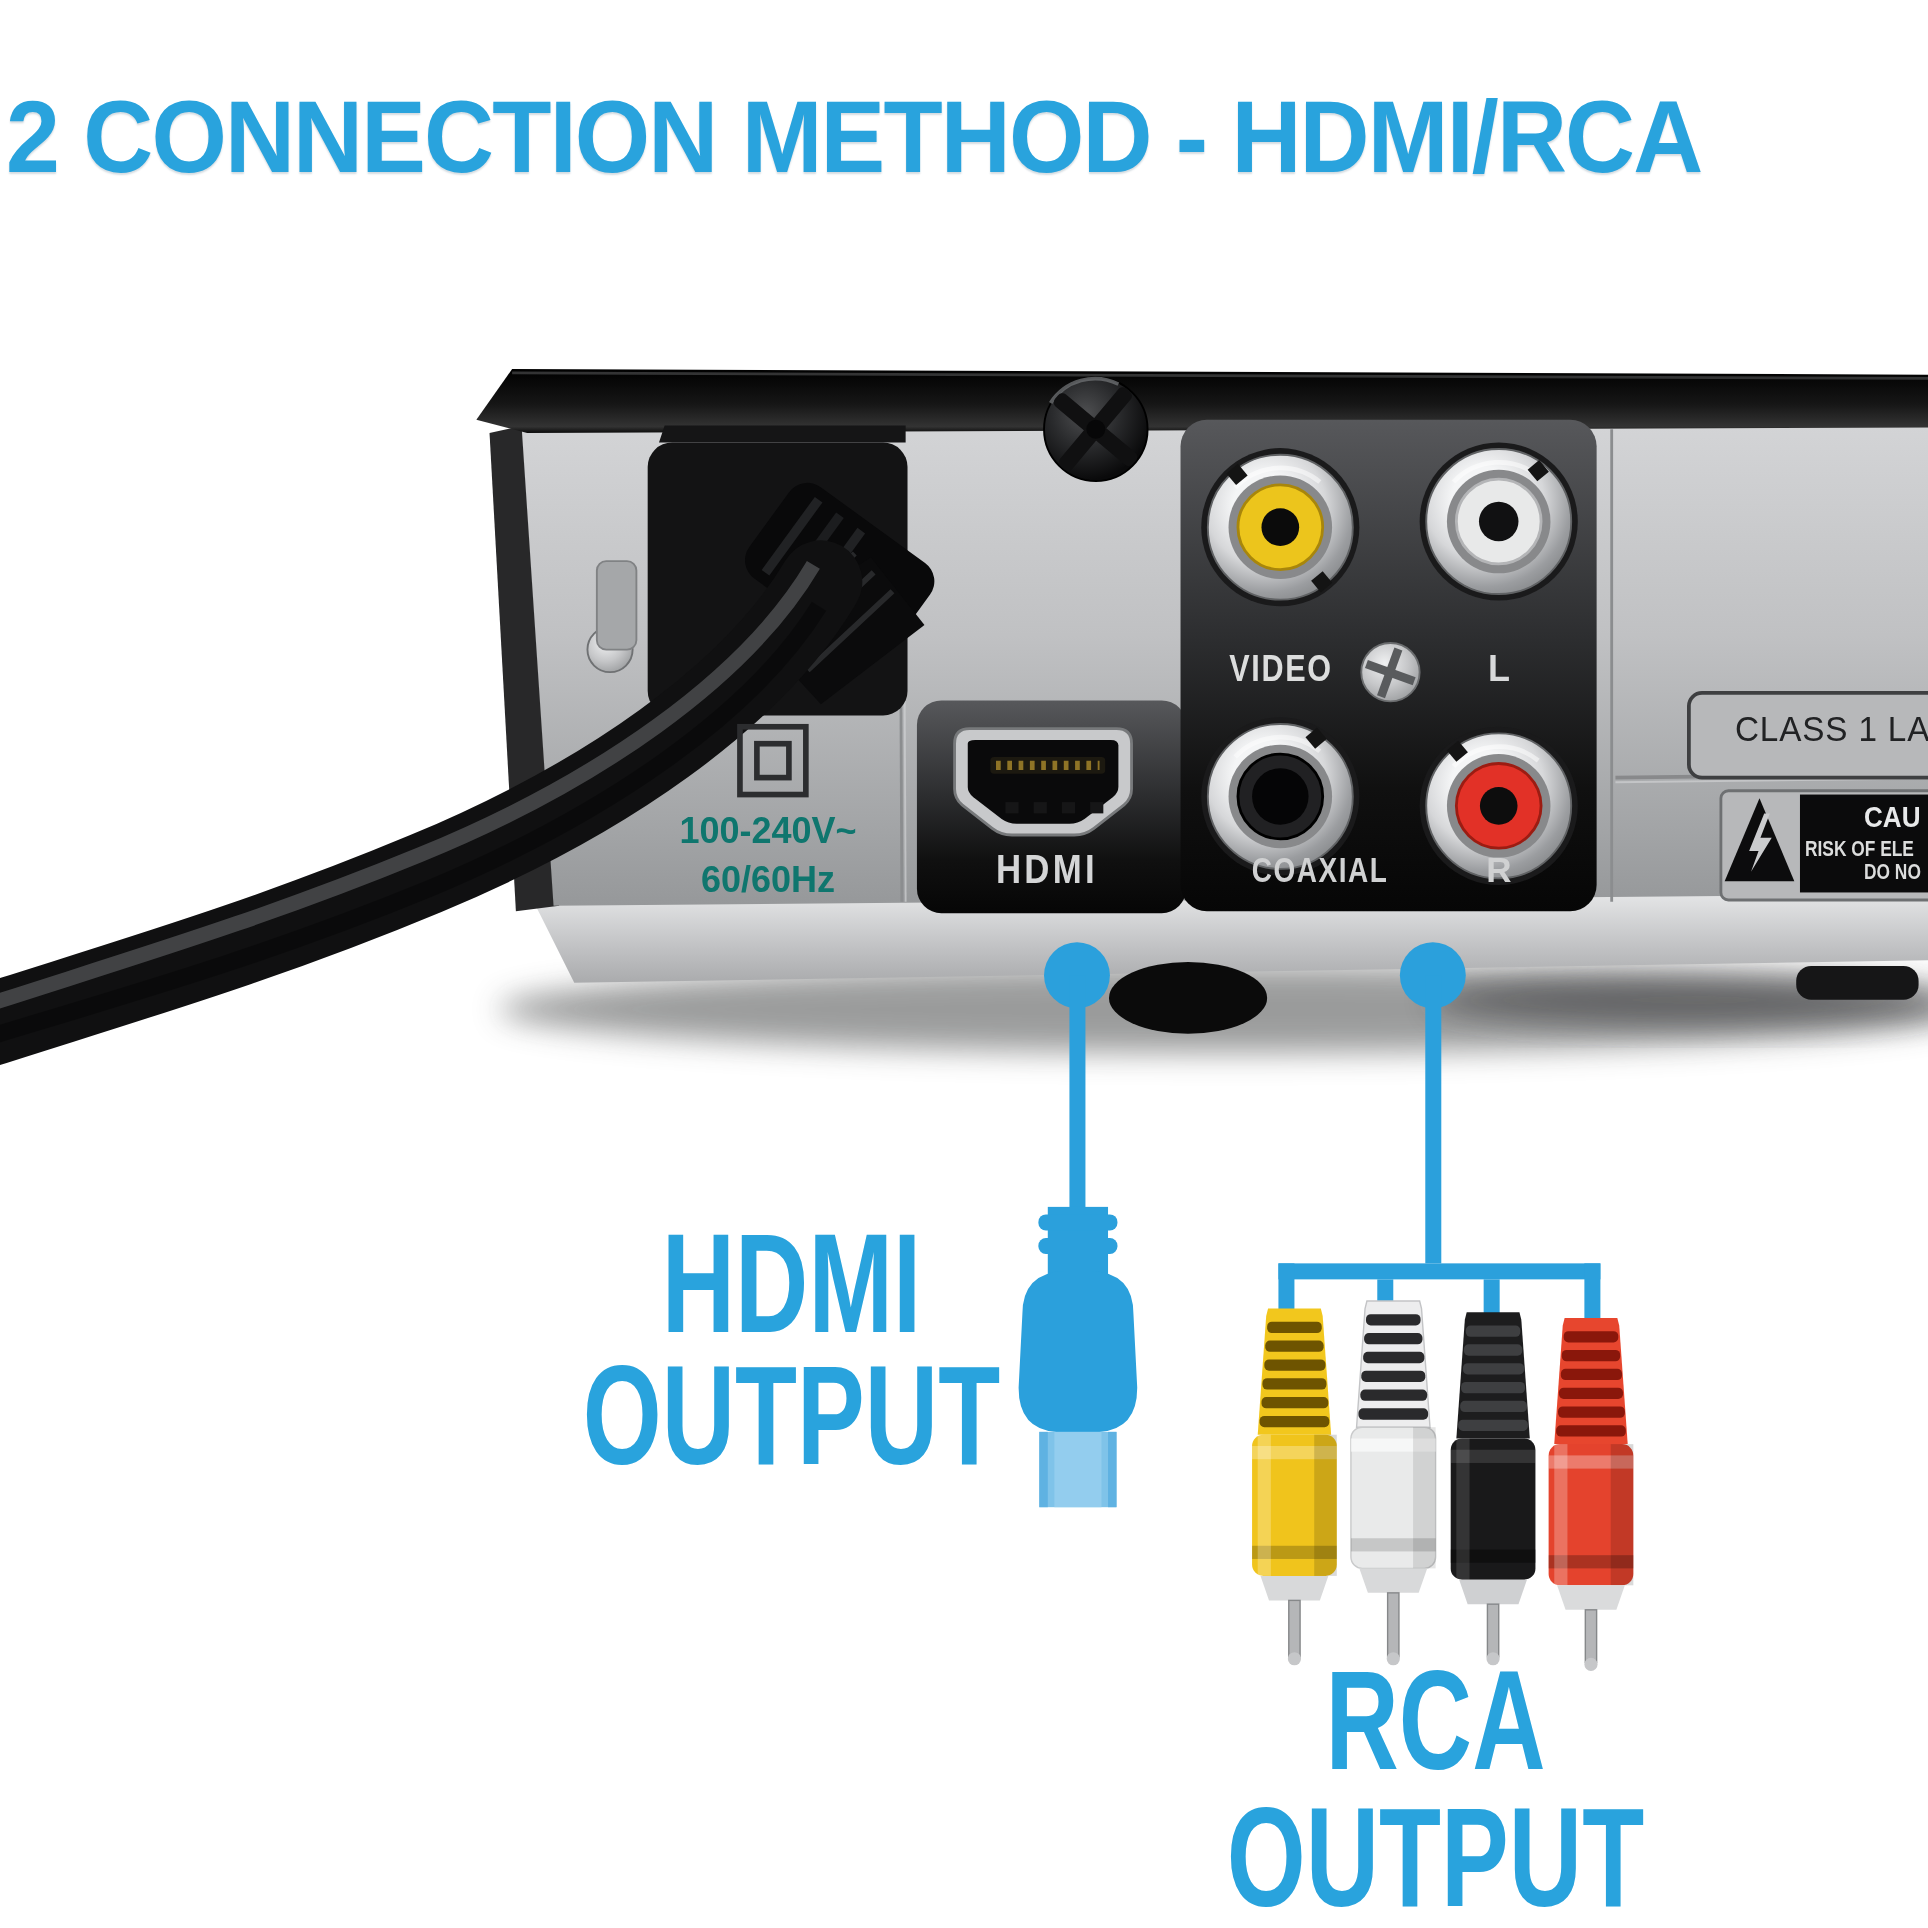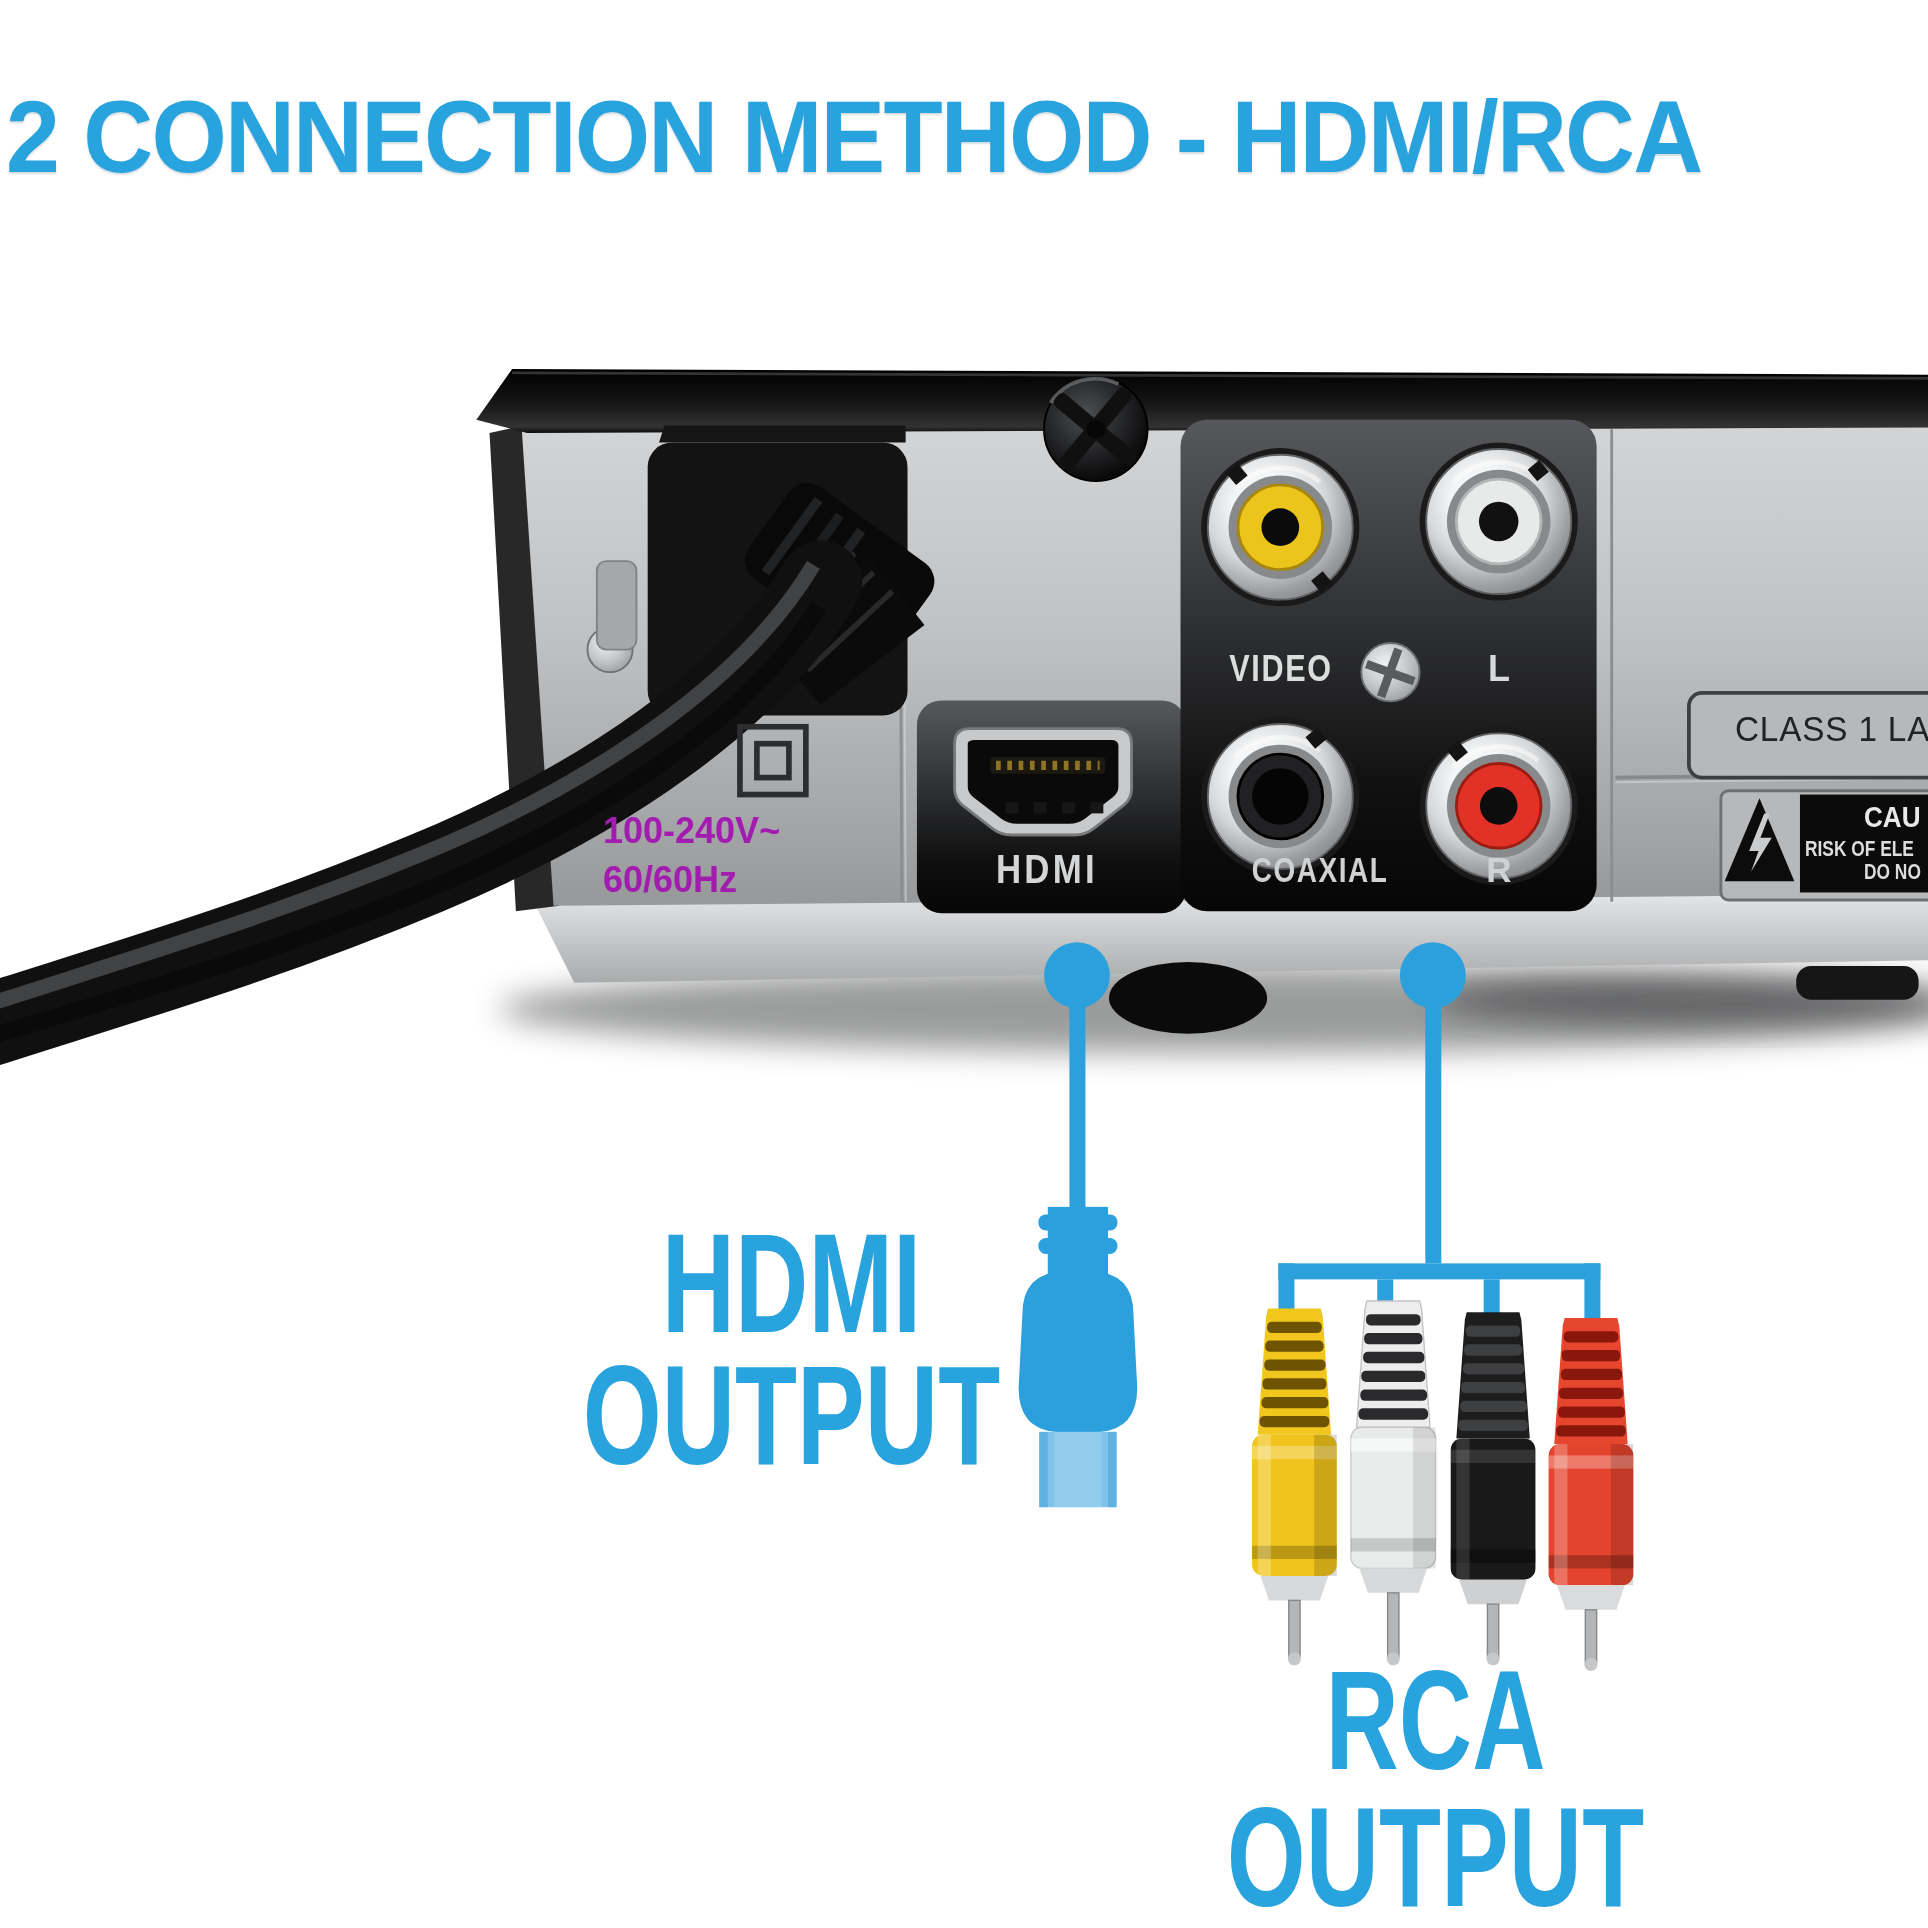--- a/index.html
+++ b/index.html
@@ -3,21 +3,21 @@
 <meta charset="utf-8">
 <style>
   html,body{margin:0;padding:0;background:#fff;}
   #canvas{position:relative;width:1928px;height:1928px;background:#ffffff;overflow:hidden;
           font-family:"Liberation Sans", sans-serif;}
   #art{position:absolute;left:0;top:0;width:1928px;height:1928px;}
   .txt{position:absolute;white-space:nowrap;}
   .title{left:5.6px;top:79px;font-size:102px;font-weight:800;letter-spacing:-1.9px;
          color:#29A3DD;transform:scaleX(.95);transform-origin:left top;
          text-shadow:0 1.9px 1.9px rgba(20,60,90,.18);}
-  .pwr{left:603px;width:330px;font-size:36px;font-weight:600;color:#a21caf;}
+  .pwr{left:603px;width:330px;text-align:center;font-size:36px;font-weight:600;color:#0f766e;}
   .pwr1{top:810px;} .pwr2{top:859px;}
   .plabel{font-weight:700;text-align:center;}
   .video{left:1185px;top:648px;width:192px;font-size:36px;color:#dcdddd;letter-spacing:1.9px;
          transform:scaleX(.85);transform-origin:center;}
   .lch{left:1469px;top:648px;width:60px;font-size:36px;color:#d8d9da;}
   .hdmiport{left:949px;top:847px;width:196px;font-size:40px;color:#d4d5d6;letter-spacing:3.8px;
          transform:scaleX(.87);transform-origin:center;}
   .coax{left:1203px;top:850px;width:234px;font-size:35px;color:#d0d1d2;letter-spacing:1.9px;
          transform:scaleX(.8);transform-origin:center;}
   .rch{left:1469px;top:850px;width:60px;font-size:35px;color:#d0d1d2;}

